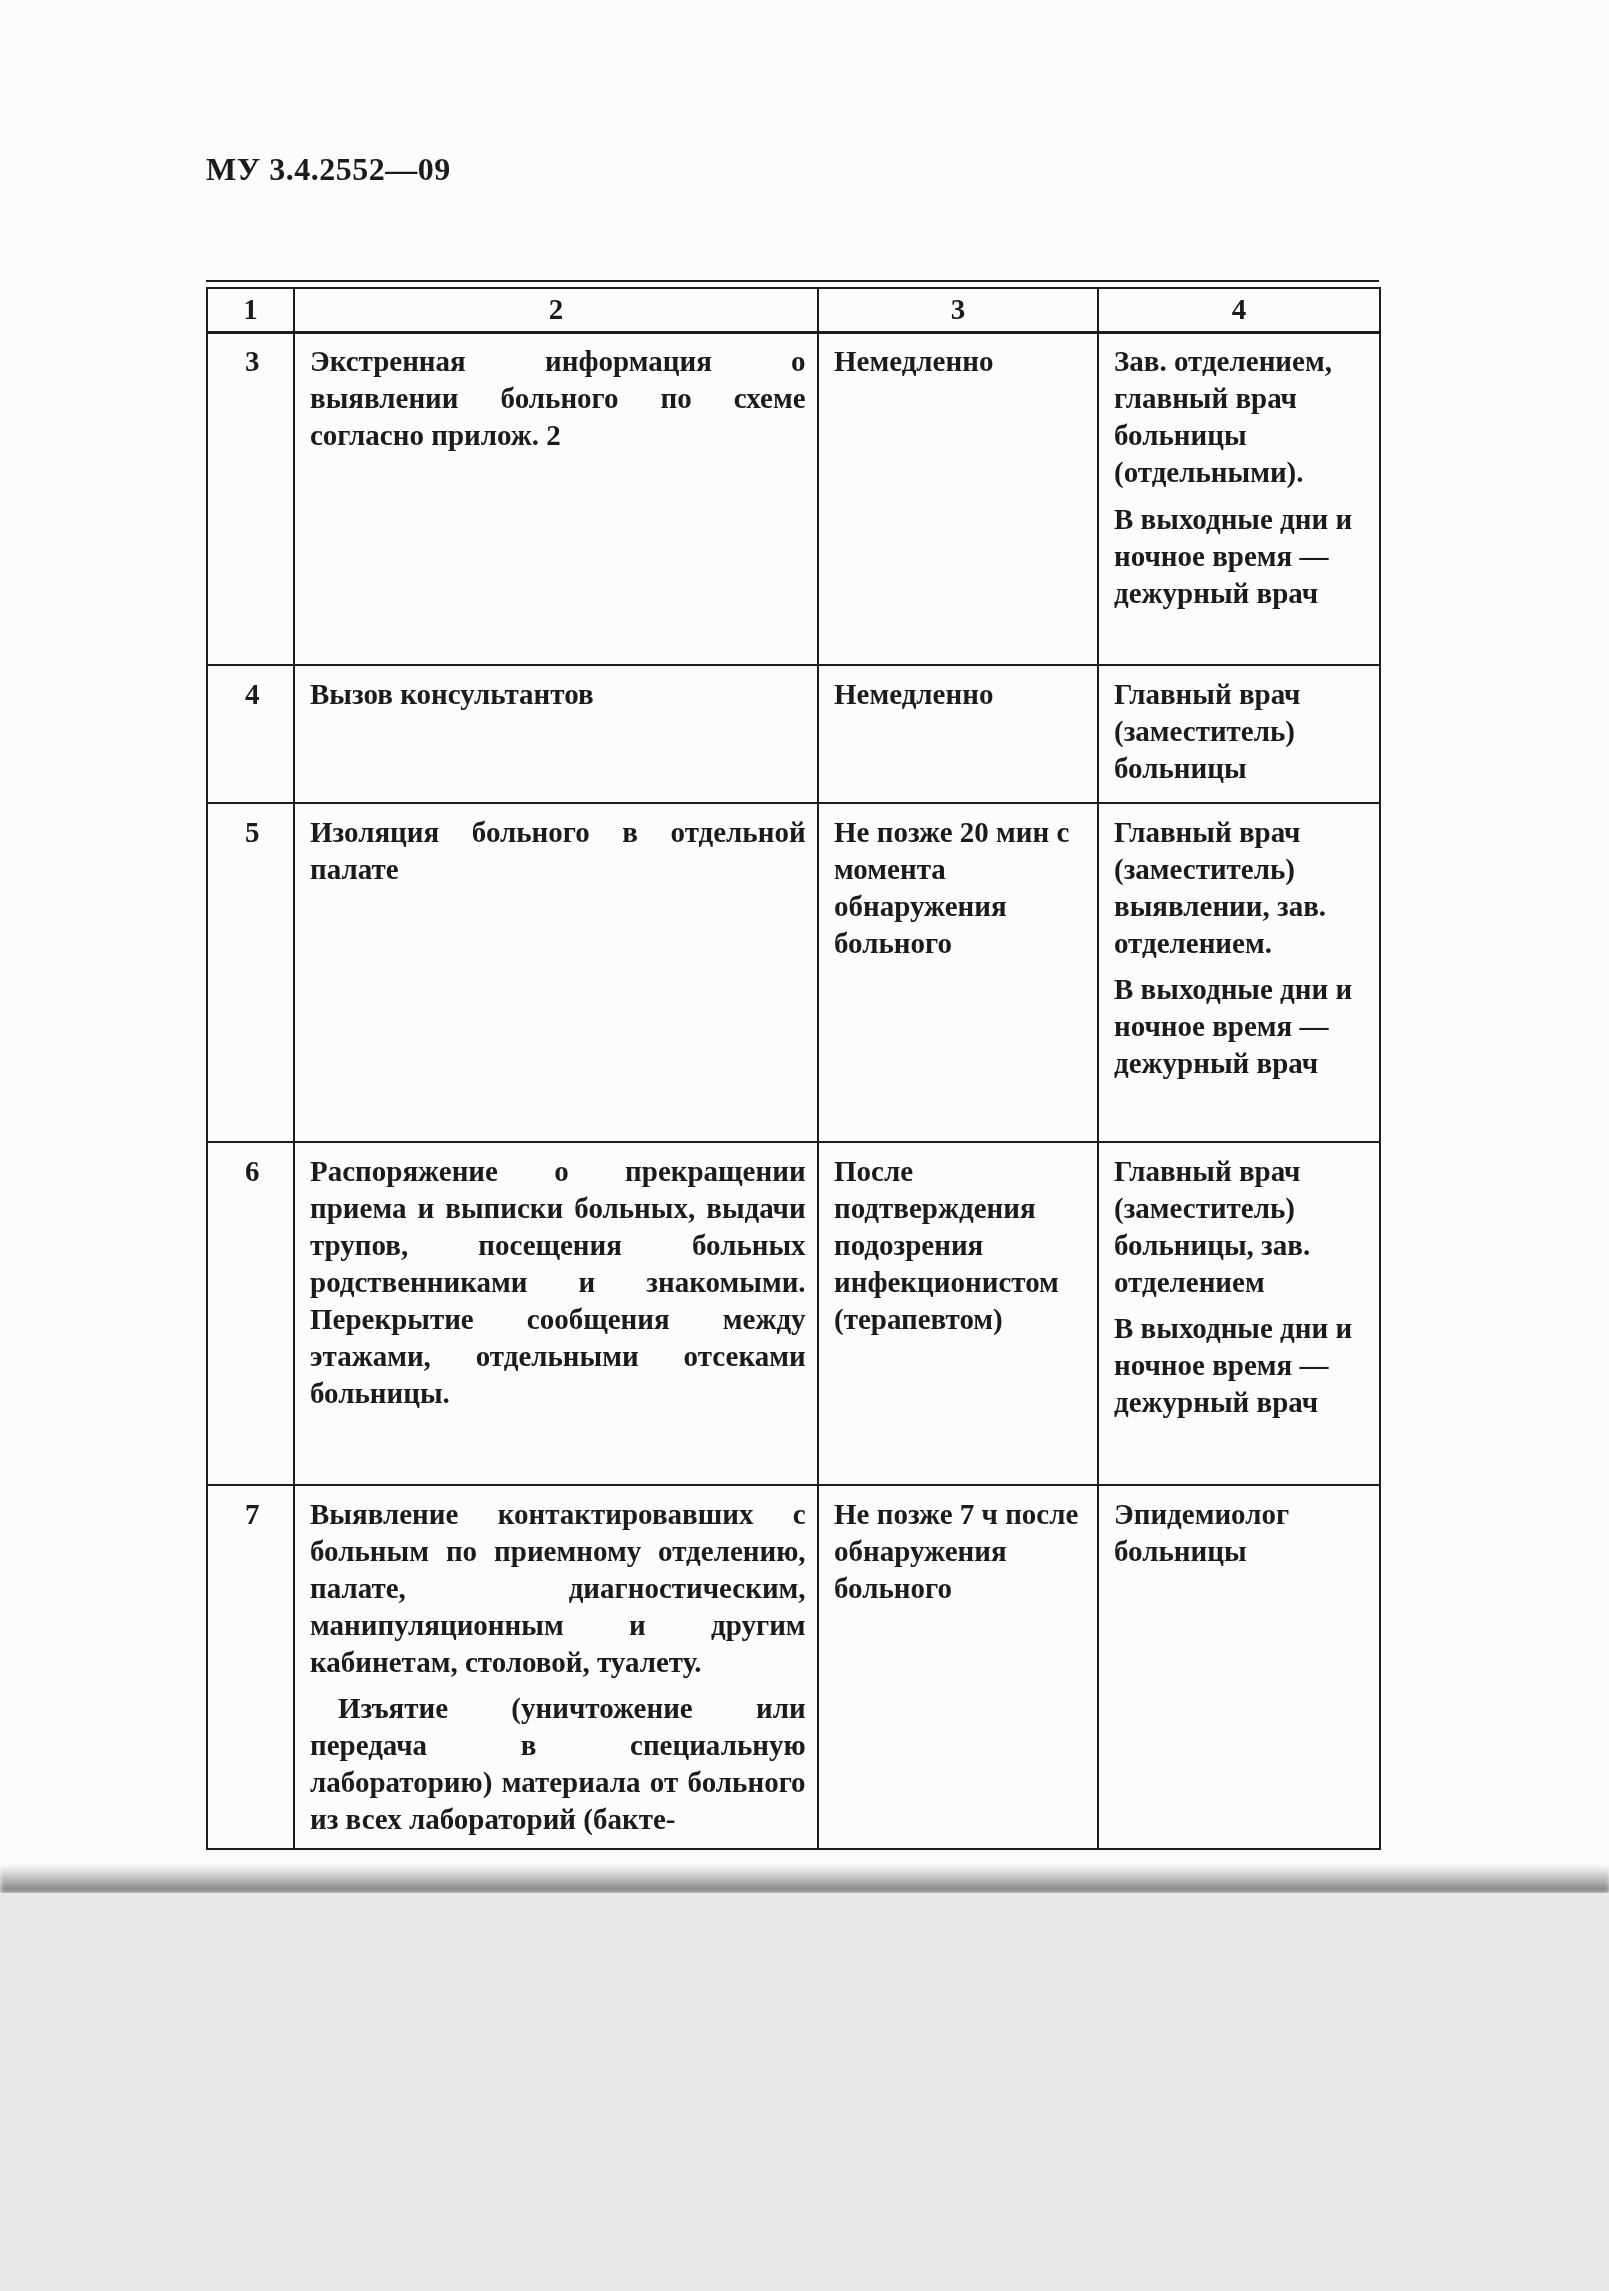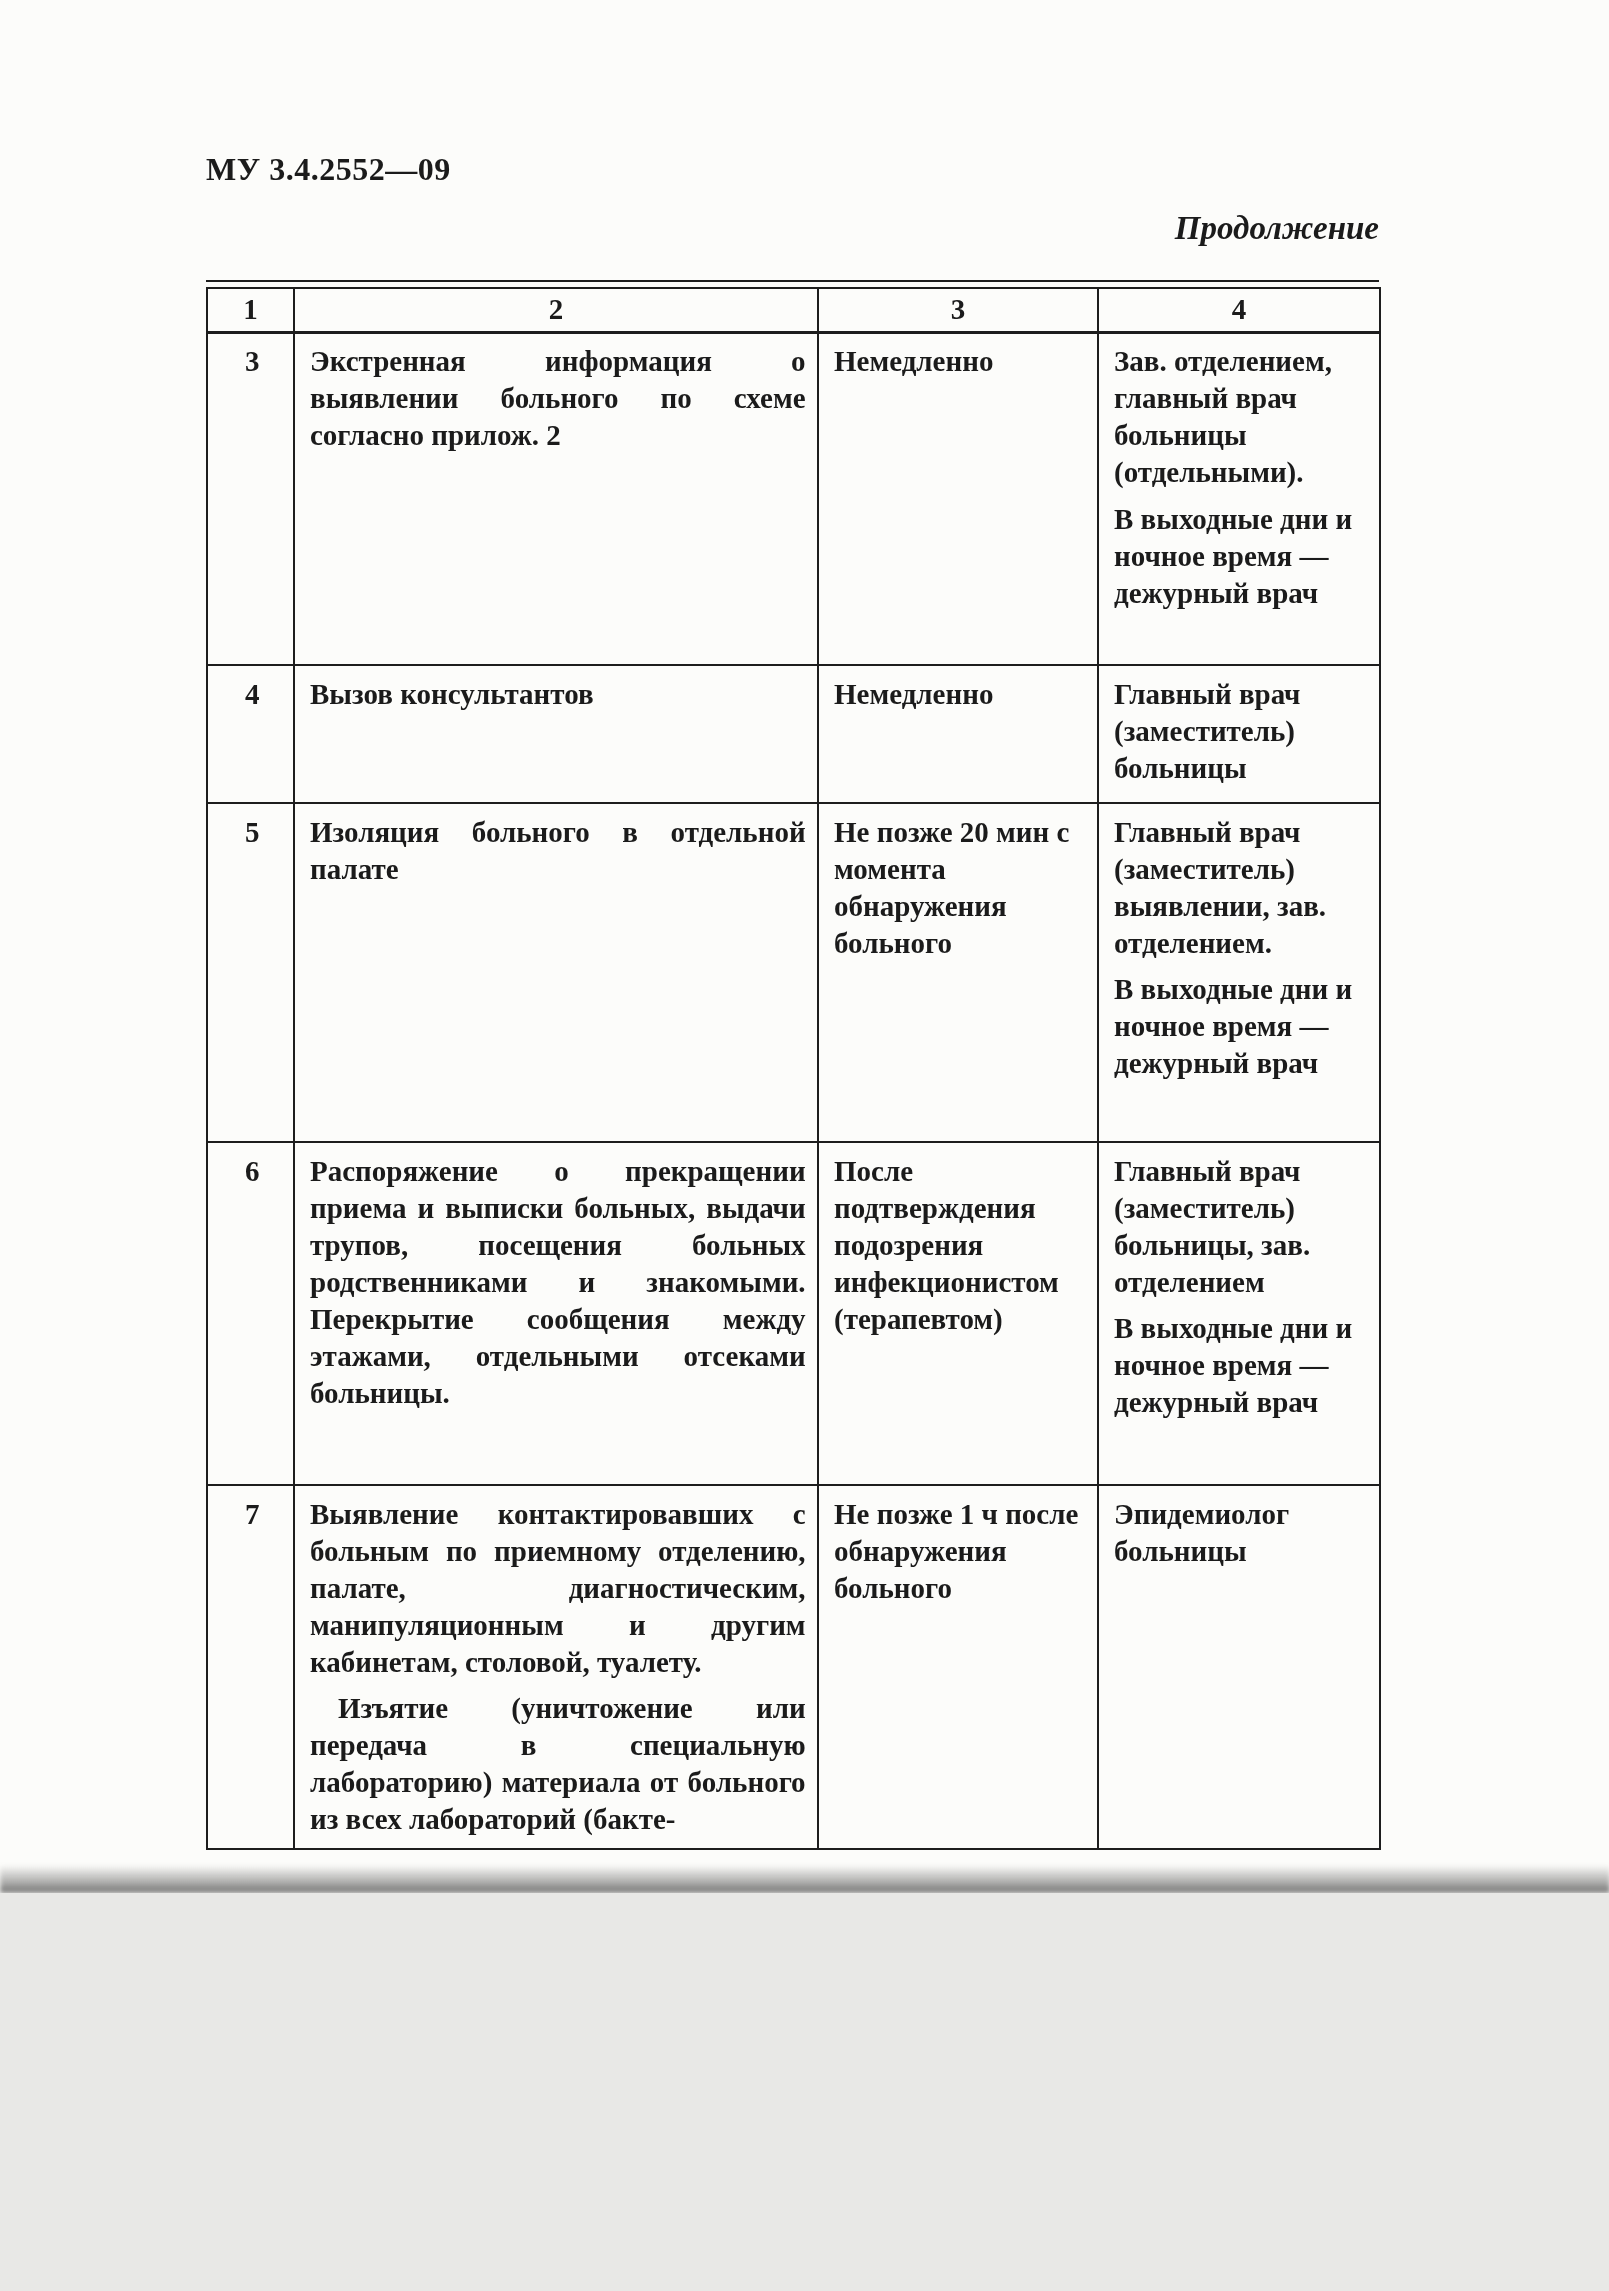--- a/index.html
+++ b/index.html
@@ -124,21 +124,20 @@
     pointer-events: none;
   }
 </style>
 </head>
 <body>
 
 <div class="page">
 
   <div class="doc-number">МУ 3.4.2552—09</div>
 
-  <div class="continuation">Продолжение</div>
 
   <div class="table-area">
     <div class="top-rule"></div>
     <table class="doc-table">
       <colgroup>
         <col class="c1">
           <col class="c2">
           <col class="c3">
           <col class="c4">
       </colgroup>
@@ -207,21 +206,21 @@
           </td>
         </tr>
 
         <tr class="r-7">
           <td class="c-num">7</td>
           <td class="c-action">
             <p>Выявление контактировавших с больным по приемному отделению, палате, диагностическим, манипуляционным и другим кабинетам, столовой, туалету.</p>
             <p class="indent">Изъятие (уничтожение или передача в специальную лабораторию) материала от больного из всех лабораторий (бакте-</p>
           </td>
           <td class="c-time">
-            <p>Не позже 1 ч после обнаружения больного</p>
+            <p>Не позже 7 ч после обнаружения больного</p>
           </td>
           <td class="c-resp">
             <p>Эпидемиолог больницы</p>
           </td>
         </tr>
 
       </tbody>
     </table>
   </div>
 

